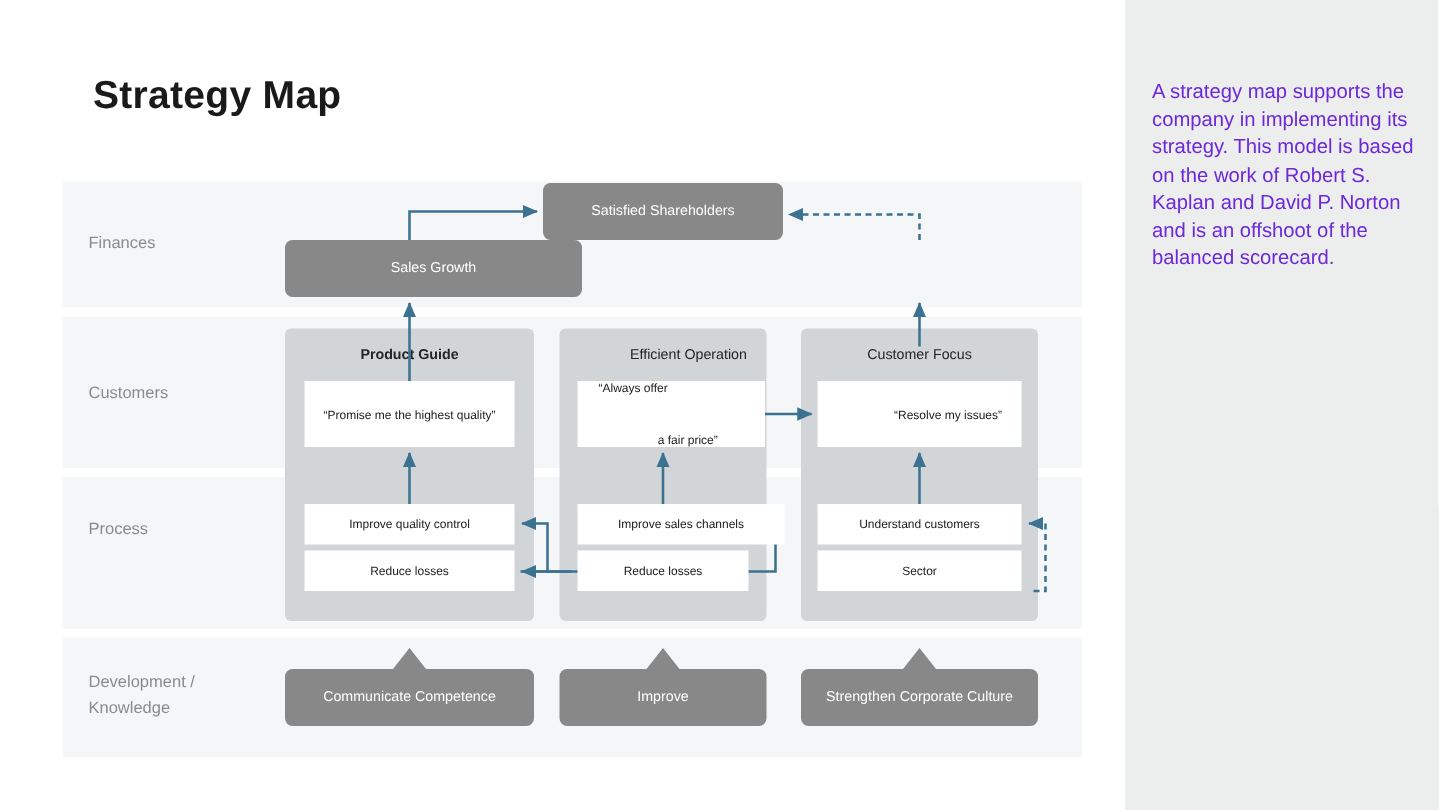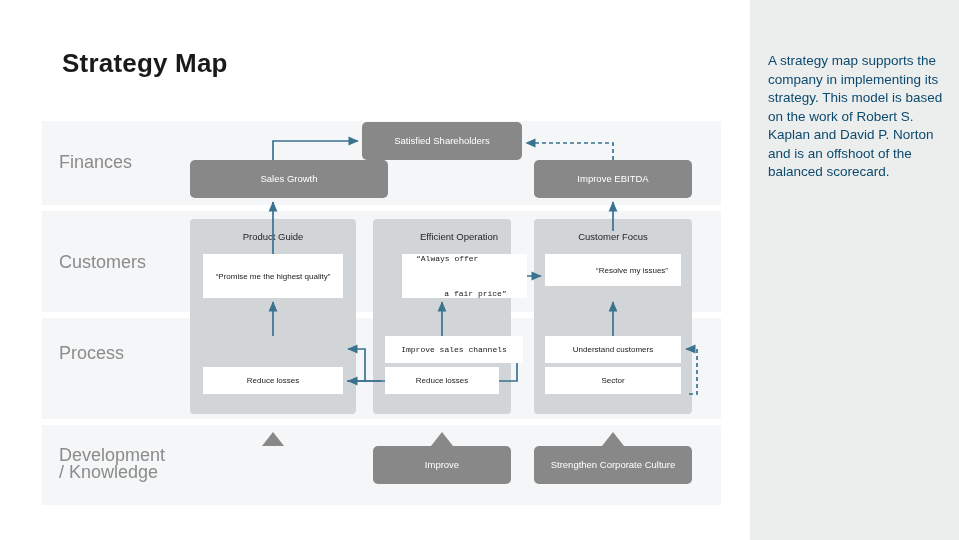--- a/index.html
+++ b/index.html
@@ -10,56 +10,56 @@
   }
   .slide{position:relative;width:959px;height:540px;background:#fff;}
 
   
   .side-panel{
     position:absolute;left:750px;top:0;width:209px;height:540px;
     background:#eceded;
   }
   .side-text{
     position:absolute;left:18px;top:52px;width:175px;
-    font-size:13.5px;line-height:18.5px;color:#0c4a6e;
+    font-size:13.5px;line-height:18.5px;color:#6d28d9;
   }
 
   
   .title{
     position:absolute;left:62px;top:48px;
     font-size:26px;font-weight:bold;color:#1a1a1a;letter-spacing:.2px;
   }
 
   
   .band{position:absolute;left:42px;width:679px;background:#f5f6f7;}
   .band-finances{top:121px;height:84px;}
   .band-customers{top:211px;height:101px;}
   .band-process{top:318px;height:101px;}
   .band-development{top:425px;height:80px;}
 
   .band-label{
-    position:absolute;left:59px;color:#8b8b8b;font-size:18px;
+    position:absolute;left:59px;color:#8b8b8b;font-size:11px;
     line-height:17px;
   }
   .lbl-finances{top:154px;}
   .lbl-customers{top:254px;}
   .lbl-process{top:345px;}
   .lbl-development{top:447px;width:110px;}
 
   
   .col-panel{position:absolute;background:#d2d5d8;border-radius:4px;}
   .cp-c1{left:190px;top:219px;width:166px;height:195px;}
   .cp-c2{left:373px;top:219px;width:138px;height:195px;}
   .cp-c3{left:534px;top:219px;width:158px;height:195px;}
 
   .col-head{
     position:absolute;text-align:center;font-size:9.5px;color:#242424;
     top:231px;
   }
-  .ch1{left:190px;width:166px;}
+  .ch1{left:190px;width:166px;font-weight:bold;}
   .ch2{left:373px;width:138px;margin-left:17px;}
   .ch3{left:534px;width:158px;}
 
   
   .gbox{
     position:absolute;background:#888888;border-radius:5px;
     color:#ffffff;font-size:9.5px;line-height:12.5px;
     display:flex;align-items:center;justify-content:center;text-align:center;
   }
   .g-sales{left:190px;top:160px;width:198px;height:38px;}
@@ -70,26 +70,26 @@
   .g-dev3{left:534px;top:446px;width:158px;height:38px;}
 
   
   .wbox{
     position:absolute;background:#ffffff;
     color:#1a1a1a;font-size:8px;line-height:11px;
     display:flex;align-items:center;justify-content:center;text-align:center;
     padding:0 6px;box-sizing:border-box;
   }
   .w-c1{left:203px;top:254px;width:140px;height:44px;text-align:center;}
-  .w-c2{left:402px;top:254px;width:125px;height:44px;font-family:Liberation Mono, monospace;}
-  .w-c3{left:545px;top:254px;width:136px;height:32px;padding-left:44px;}
+  .w-c2{left:385px;top:254px;width:125px;height:44px;}
+  .w-c3{left:545px;top:254px;width:136px;height:44px;padding-left:44px;}
 
   .w-p1a{left:203px;top:336px;width:140px;height:27px;}
   .w-p1b{left:203px;top:367px;width:140px;height:27px;}
-  .w-p2a{left:385px;top:336px;width:138px;height:27px;font-family:Liberation Mono, monospace;}
+  .w-p2a{left:385px;top:336px;width:138px;height:27px;}
   .w-p2b{left:385px;top:367px;width:114px;height:27px;}
   .w-p3a{left:545px;top:336px;width:136px;height:27px;}
   .w-p3b{left:545px;top:367px;width:136px;height:27px;}
 
   .quote-mid{display:block;width:100%;}
   .quote-mid .ln1{display:block;text-align:left;padding-left:8px;}
   .quote-mid .ln2{display:block;text-align:center;padding-left:22px;margin-top:24px;}
 
   
   .wires{position:absolute;left:0;top:0;width:959px;height:540px;
@@ -163,37 +163,38 @@
 
       <path d="M689,394 L697,394 L697,349 L686,349" stroke-dasharray="4,3"></path>
     </g>
     <g stroke="#3a7290" stroke-width="1.7" fill="none">
       <path d="M503,349 L517,349 L517,381 L365,381"></path>
     </g>
   </svg>
 
   <div class="gbox g-share">Satisfied Shareholders</div>
   <div class="gbox g-sales">Sales Growth</div>
-  <div class="gbox g-ebitda">Improve EBITDA</div>
 
   <div class="wbox w-c1">“Promise me the highest quality”</div>
   <div class="wbox w-c2">
     <span class="quote-mid">
       <span class="ln1">“Always offer</span>
       <span class="ln2">a fair price”</span>
     </span>
   </div>
   <div class="wbox w-c3">“Resolve my issues”</div>
 
+  <div class="wbox w-p1a">Improve quality control</div>
   <div class="wbox w-p1b">Reduce losses</div>
   <div class="wbox w-p2a">Improve sales channels</div>
   <div class="wbox w-p2b">Reduce losses</div>
   <div class="wbox w-p3a">Understand customers</div>
   <div class="wbox w-p3b">Sector</div>
 
   <div class="tri t1"></div>
   <div class="tri t2"></div>
   <div class="tri t3"></div>
 
+  <div class="gbox g-dev1">Communicate Competence</div>
   <div class="gbox g-dev2">Improve</div>
   <div class="gbox g-dev3">Strengthen Corporate Culture</div>
 
 </div>
 
 </body></html>

